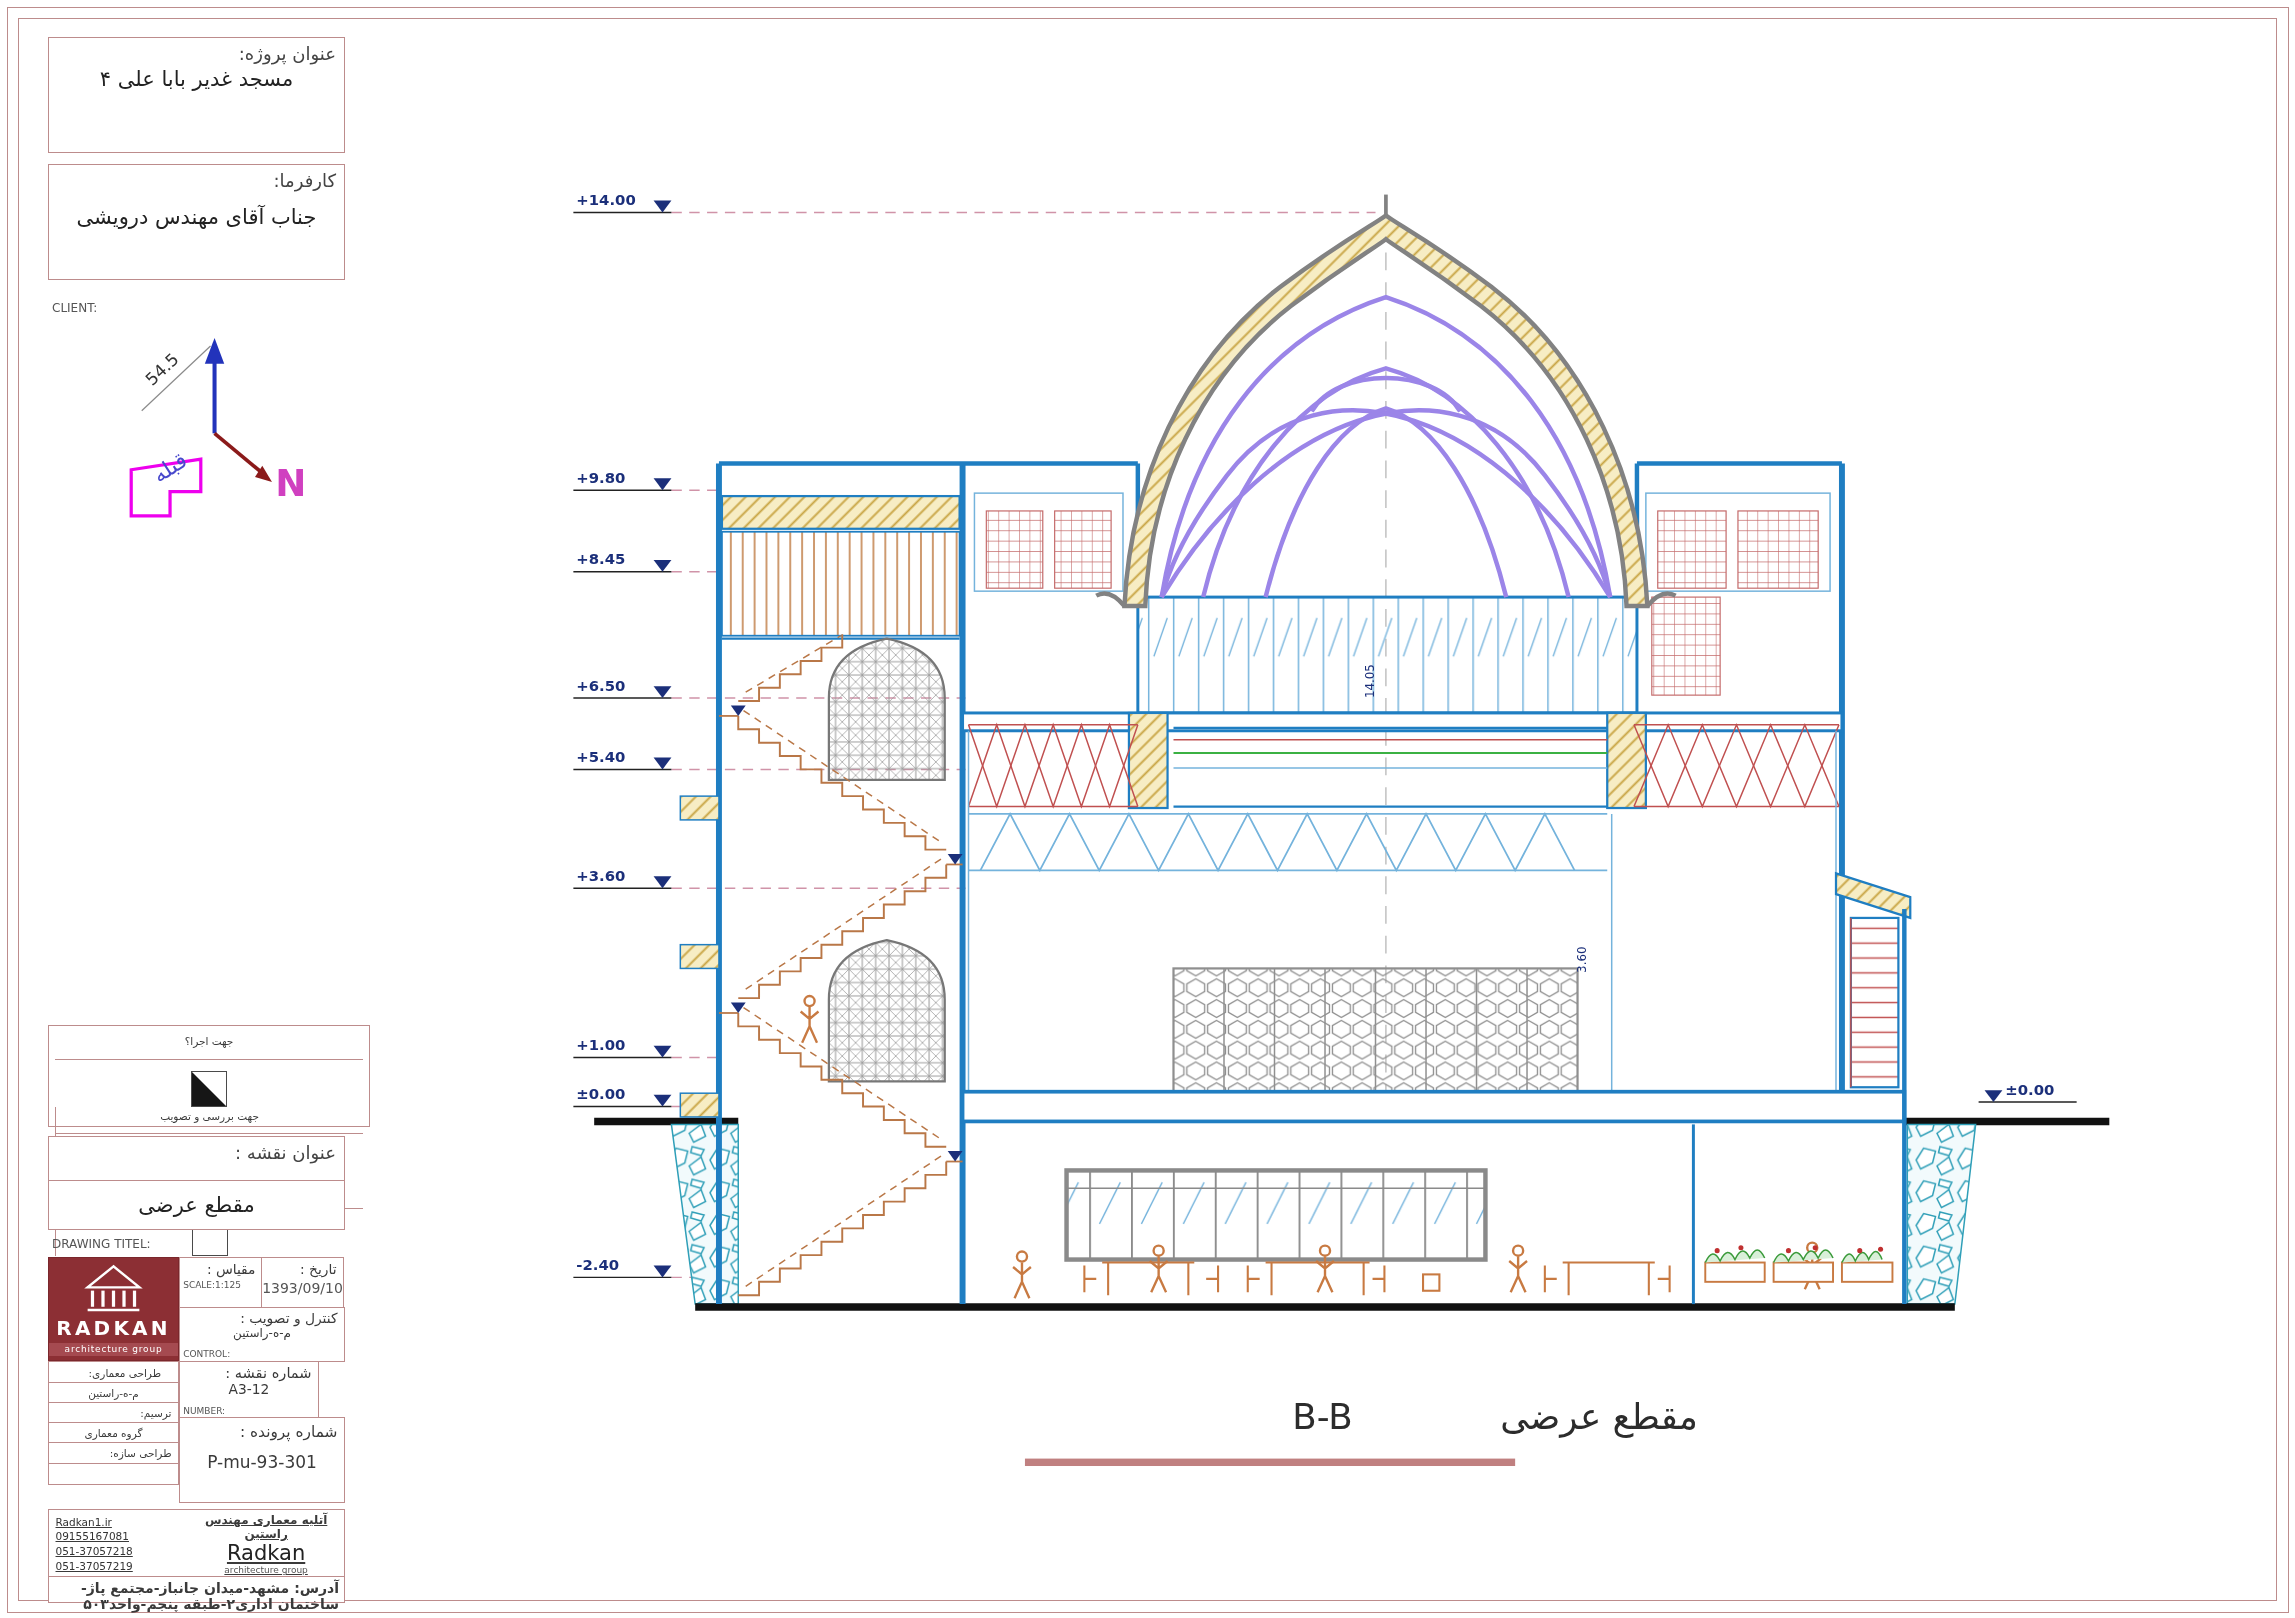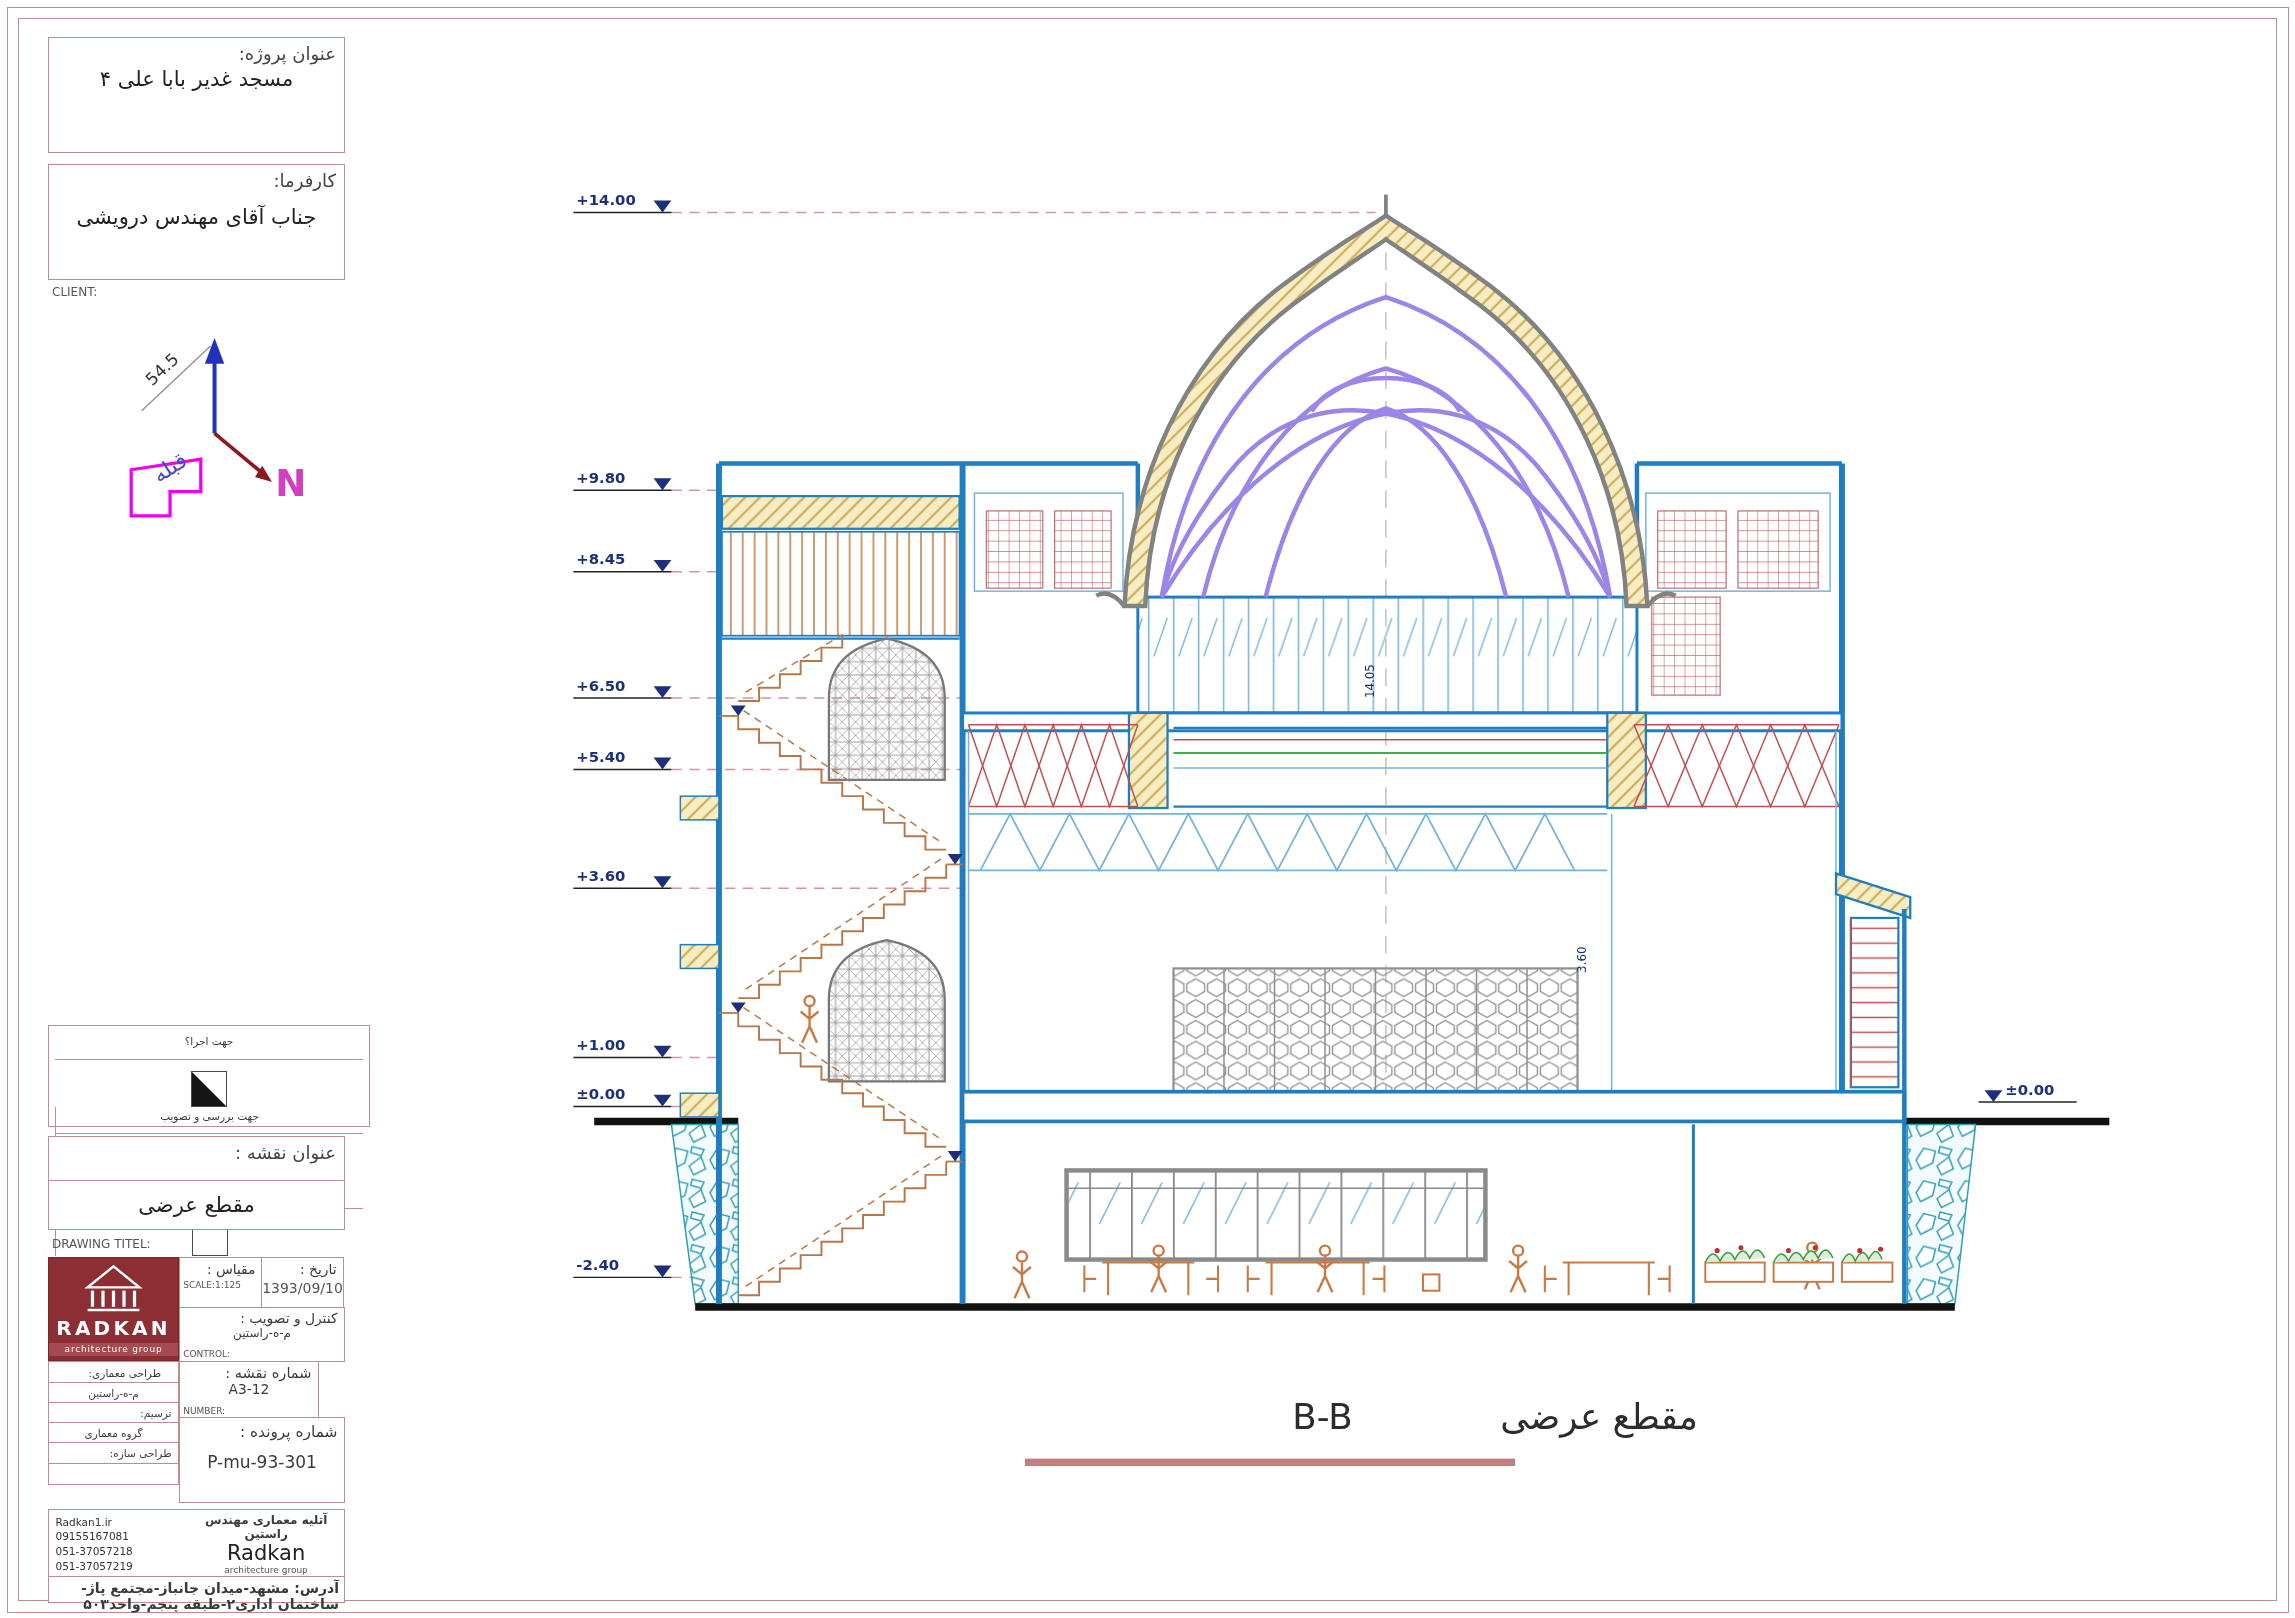--- a/index.html
+++ b/index.html
@@ -326,21 +326,21 @@
 
   <div class="tb fa" style="left:48px;top:37px;width:297px;height:116px;">
     <div class="lbl">عنوان پروژه:</div>
     <div class="val ctr" style="margin-top:3px;">مسجد غدیر بابا علی ۴</div>
   </div>
 
   <div class="tb fa" style="left:48px;top:164px;width:297px;height:116px;">
     <div class="lbl">کارفرما:</div>
     <div class="val ctr" style="margin-top:14.6px;">جناب آقای مهندس درویشی</div>
   </div>
-  <div class="en" style="position:absolute;left:52px;top:285px;text-align:right;">CLIENT:</div>
+  <div class="en" style="position:absolute;left:52px;top:301px;text-align:right;">CLIENT:</div>
 
   <svg style="position:absolute;left:81px;top:312px;" width="259" height="267" viewBox="0 0 320 330" font-family="DejaVu Sans, sans-serif">
     <line x1="75" y1="122" x2="160" y2="42" stroke="#8a8a8a" stroke-width="1.5"></line>
     <text transform="translate(88,92) rotate(-43)" font-size="21" fill="#333">54.5</text>
     <g>
       <line x1="165" y1="150" x2="165" y2="60" stroke="#2233bb" stroke-width="5"></line>
       <polygon points="165,32 153,64 177,64" fill="#2233bb"></polygon>
     </g>
     <g>
       <line x1="165" y1="150" x2="224" y2="199" stroke="#8b1a1a" stroke-width="4.5"></line>
@@ -427,21 +427,21 @@
     <span>گروه معماری</span>
   </div>
   <div class="credrow fa" style="left:48px;top:1442px;width:131px;height:22px;position:absolute;">
     <span style="padding-right:6.5px;">طراحی سازه:</span>
   </div>
   <div class="credrow fa" style="left:48px;top:1463px;width:131px;height:22px;position:absolute;justify-content:center;">
     <span></span>
   </div>
 
   <div class="tb" style="left:48px;top:1509px;width:297px;height:94px;">
-    <div style="display:flex;flex-direction:row;height:66px;">
+    <div style="display:flex;flex-direction:row;height:66px;text-decoration:underline;">
       <div style="width:46%;padding:4.9px 0 0 6.5px;direction:ltr;text-align:left;font-size:10.5px;line-height:14.6px;color:#333;">
         <div>Radkan1.ir</div>
         <div>09155167081</div>
         <div>051-37057218</div>
         <div>051-37057219</div>
       </div>
       <div style="width:54%;text-align:center;padding-top:3.2px;">
         <div class="fa" style="font-size:12px;font-weight:bold;text-align:center;">آتلیه معماری مهندس راستین</div>
         <div style="font-size:21px;color:#222;">Radkan</div>
         <div style="font-size:9px;color:#555;">architecture group</div>

